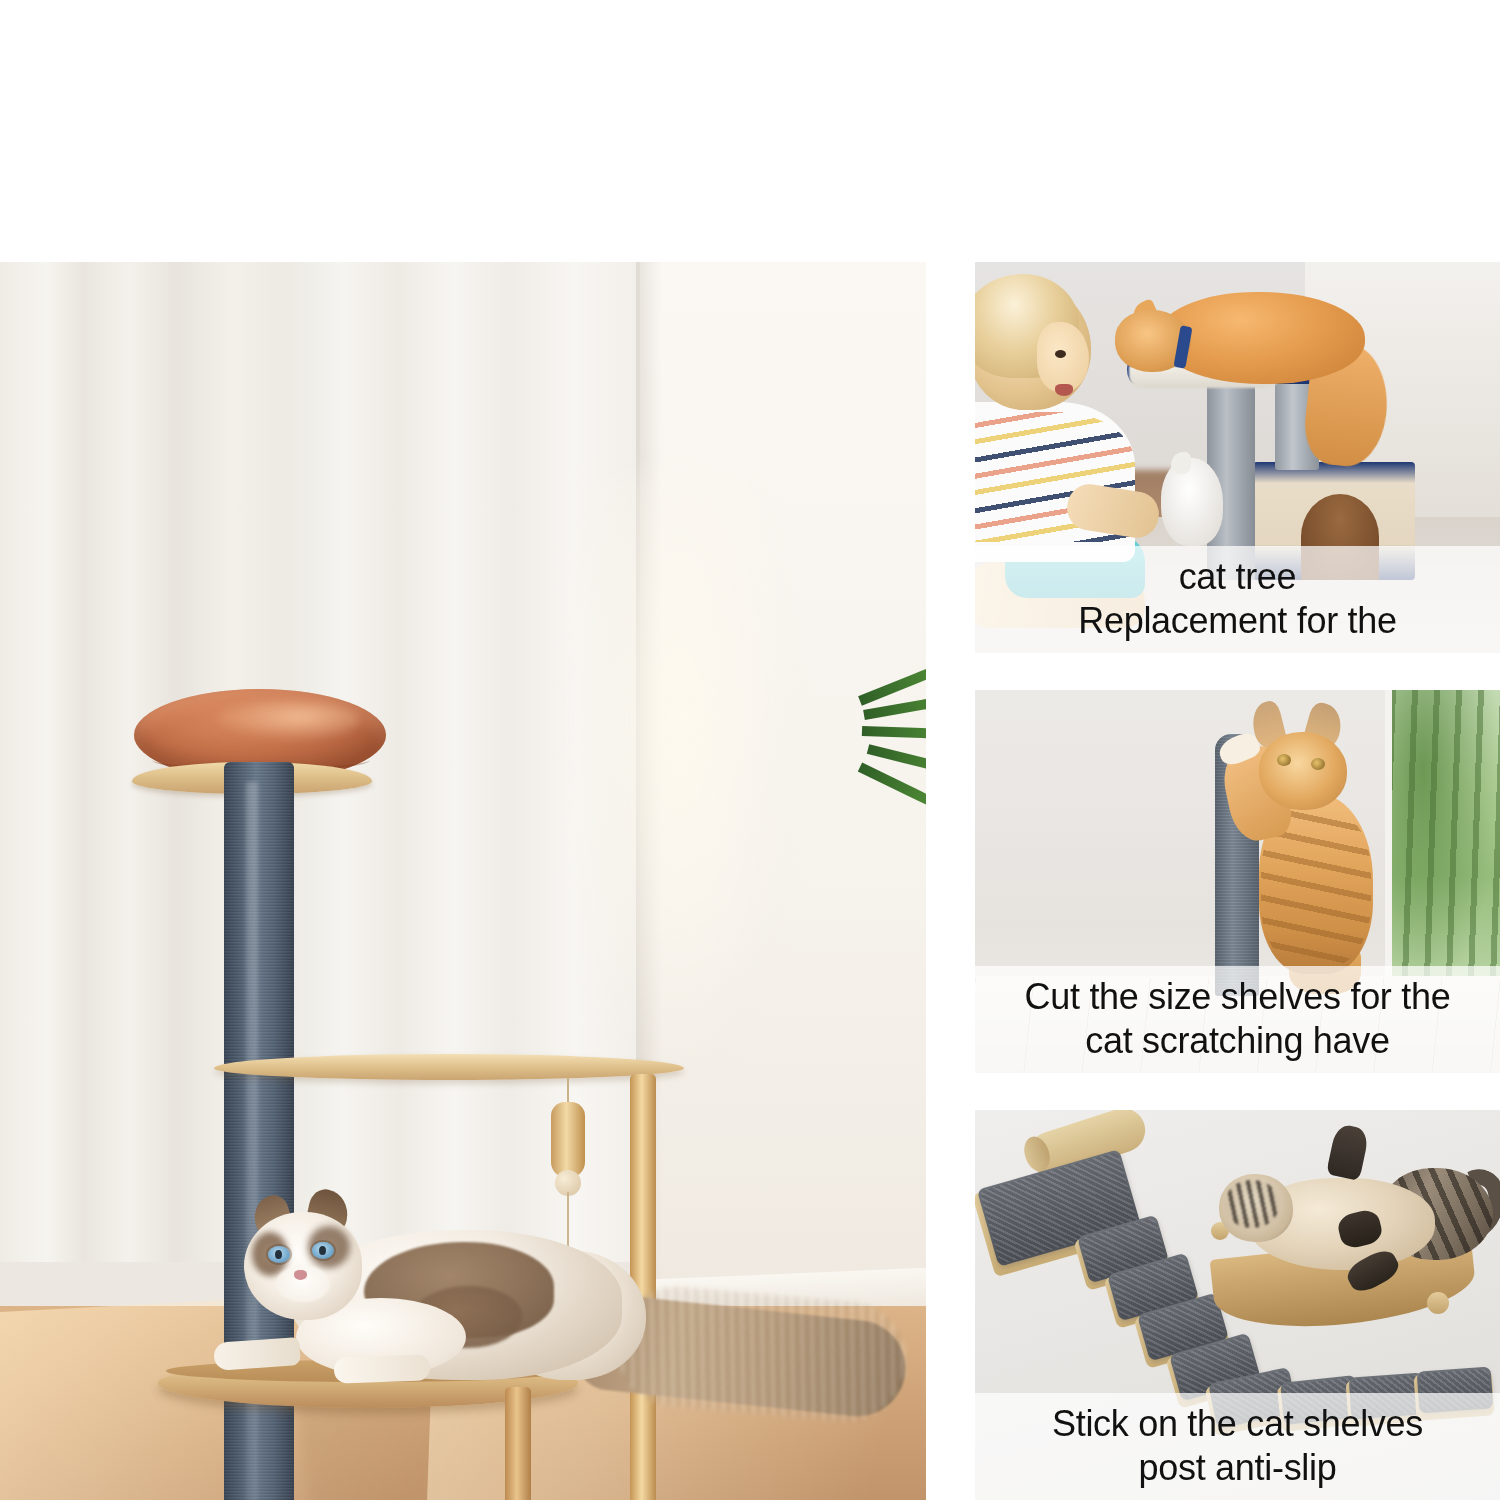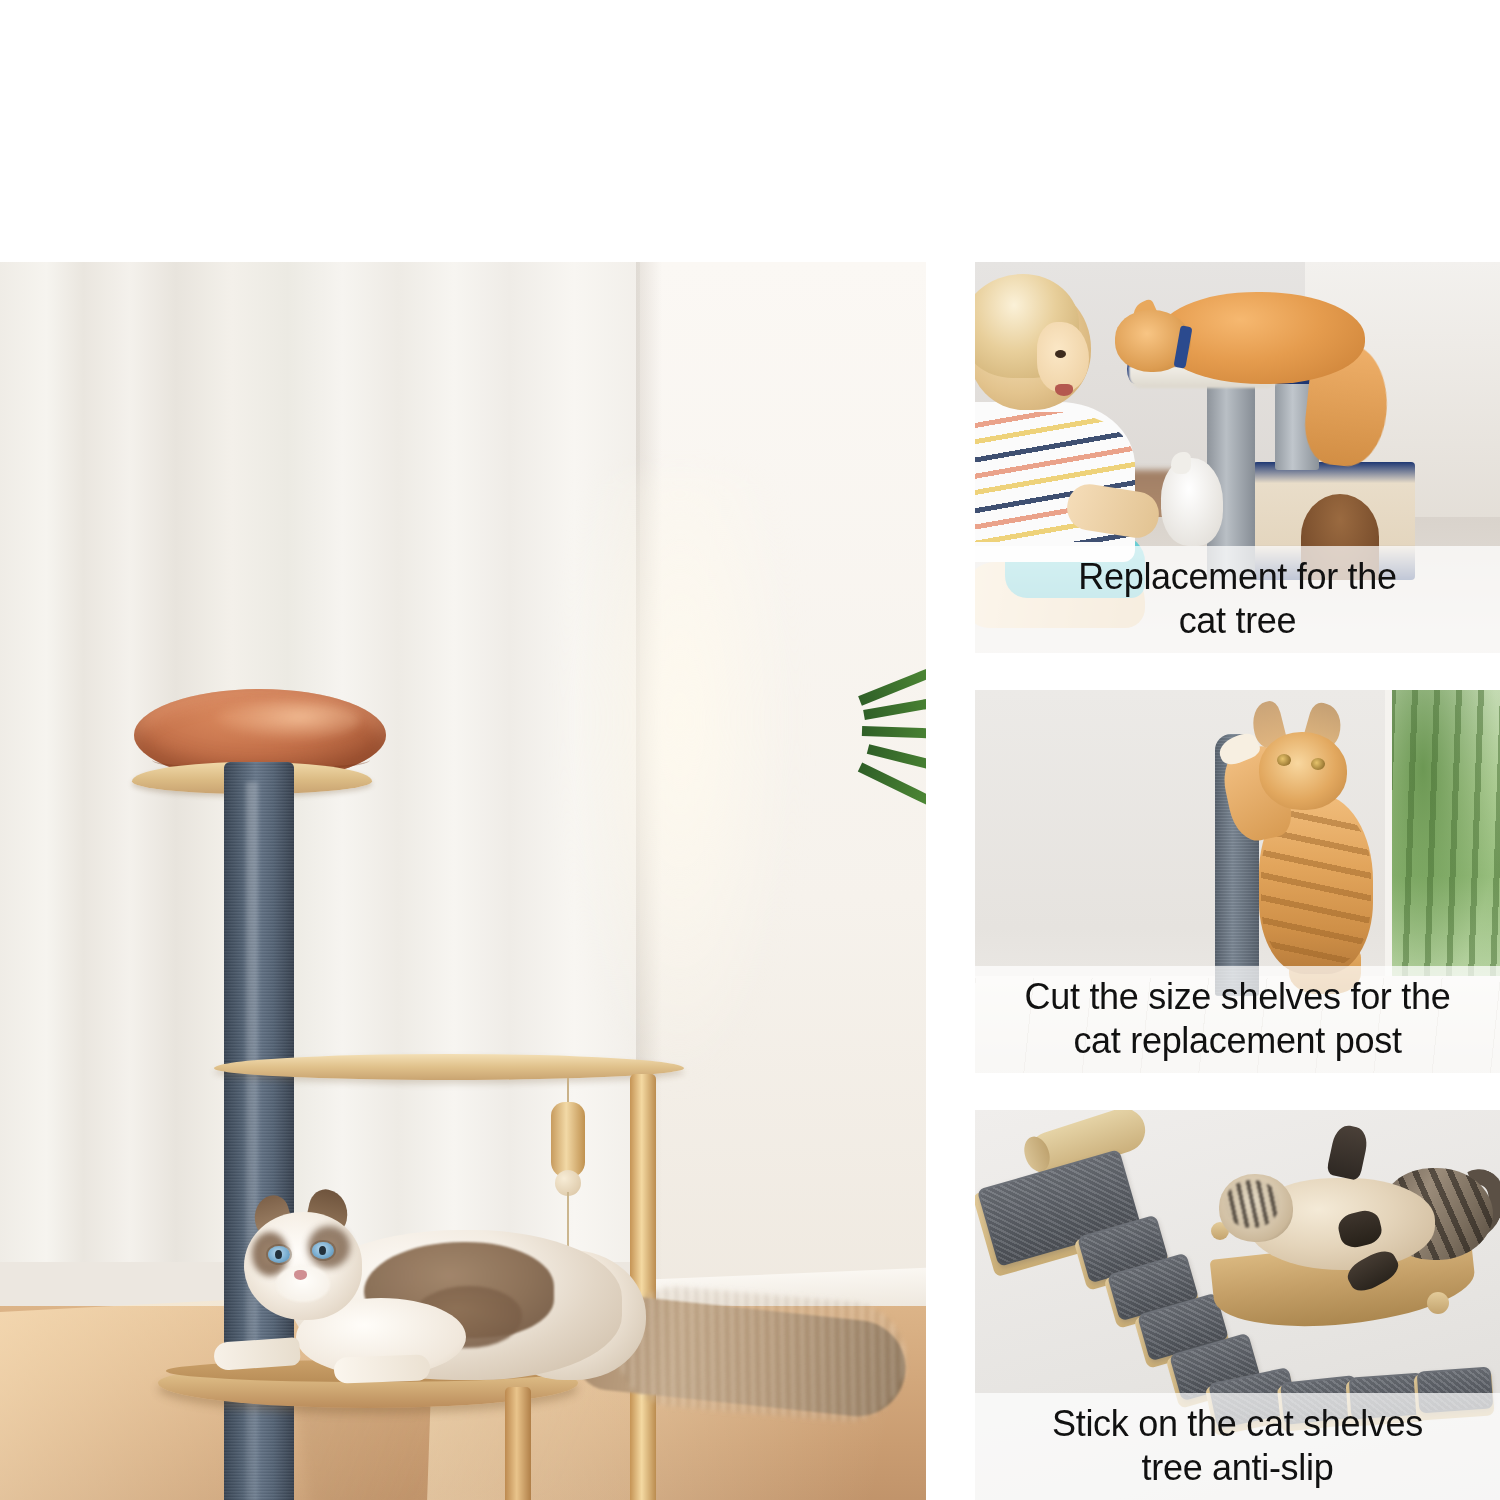--- a/index.html
+++ b/index.html
@@ -633,22 +633,22 @@
       <div class="p1-child-body"></div>
       <div class="p1-stripes"></div>
       <div class="p1-child-arm"></div>
       <div class="p1-child-head"></div>
       <div class="p1-child-hair"></div>
       <div class="p1-child-face"></div>
       <div class="p1-child-eye"></div>
       <div class="p1-child-mouth"></div>
 
       <div class="caption">
+        <div>cat tree</div>
         <div>Replacement for the</div>
-        <div>cat tree</div>
       </div>
     </div>
 
     <div class="panel p2">
       <div class="p2-bg"></div>
       <div class="p2-window"></div>
       <div class="p2-trees"></div>
       <div class="p2-windowframe"></div>
       <div class="p2-floor"></div>
       <div class="p2-floorlines"></div>
@@ -662,21 +662,21 @@
         <div class="p2-paw"></div>
         <div class="p2-ear-l"></div>
         <div class="p2-ear-r"></div>
         <div class="p2-cat-head"></div>
         <div class="p2-eye-l"></div>
         <div class="p2-eye-r"></div>
       </div>
 
       <div class="caption">
         <div>Cut the size shelves for the</div>
-        <div>cat replacement post</div>
+        <div>cat scratching have</div>
       </div>
     </div>
 
     <div class="panel p3">
       <div class="p3-bg"></div>
       <div class="p3-roll"></div>
       <div class="p3-roll-cap"></div>
 
       <div class="p3-step-wood" style="left:6px;  top:62px;  width:152px; height:86px; transform:rotate(-16deg);"></div>
       <div class="p3-step" style="left:10px; top:58px;  width:148px; height:80px; transform:rotate(-16deg);"></div>
@@ -715,18 +715,18 @@
         <div class="p3-cat-body"></div>
         <div class="p3-paw-up"></div>
         <div class="p3-paw-mid"></div>
         <div class="p3-paw-low"></div>
         <div class="p3-cat-head"></div>
         <div class="p3-cat-mask"></div>
       </div>
 
       <div class="caption">
         <div>Stick on the cat shelves</div>
-        <div>tree anti-slip</div>
+        <div>post anti-slip</div>
       </div>
     </div>
 
   </div>
 </div>
 
 </body></html>

